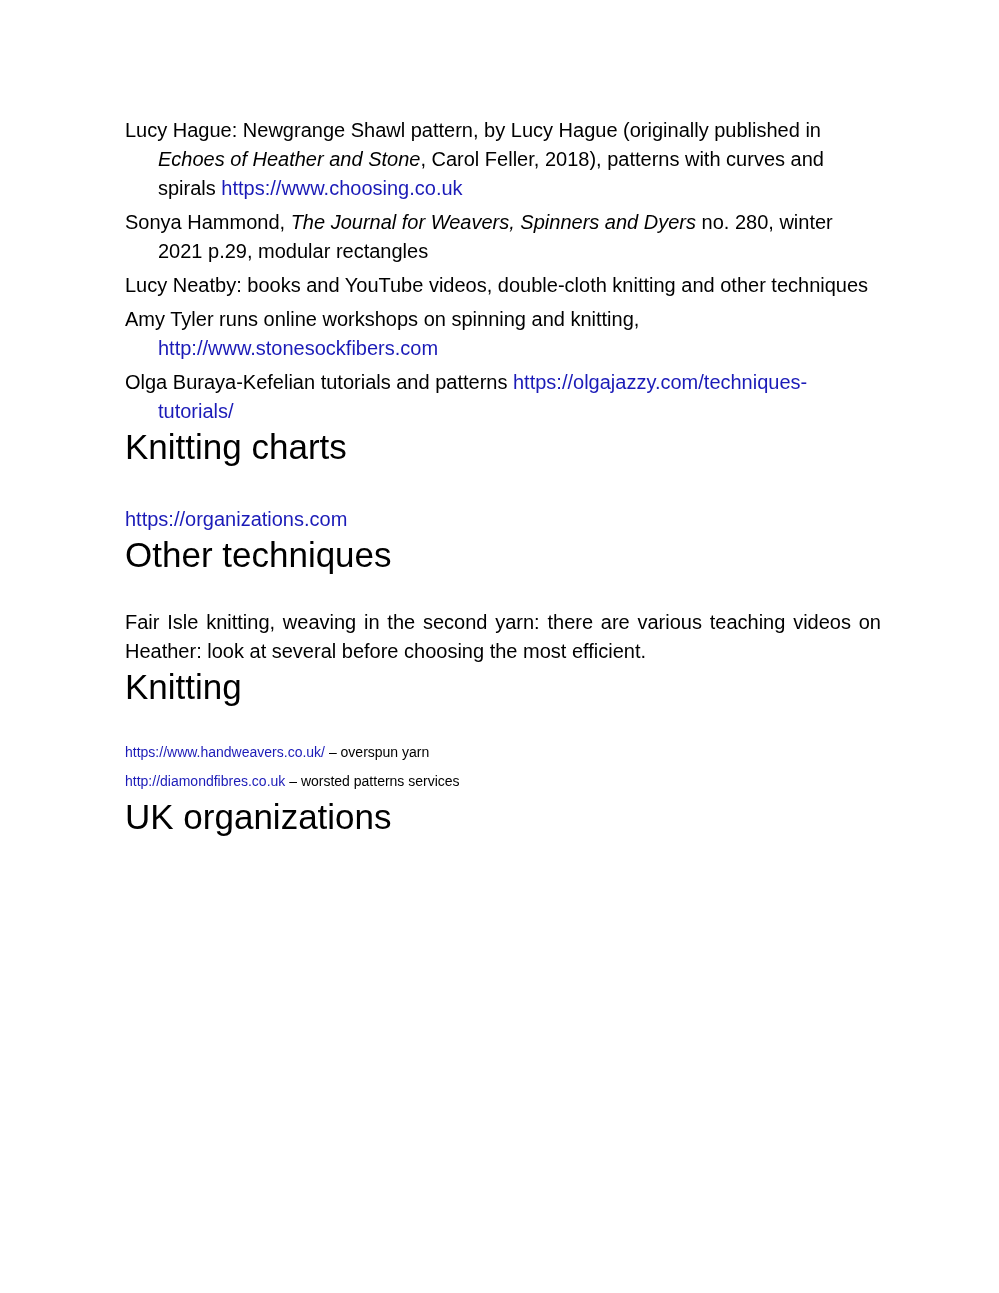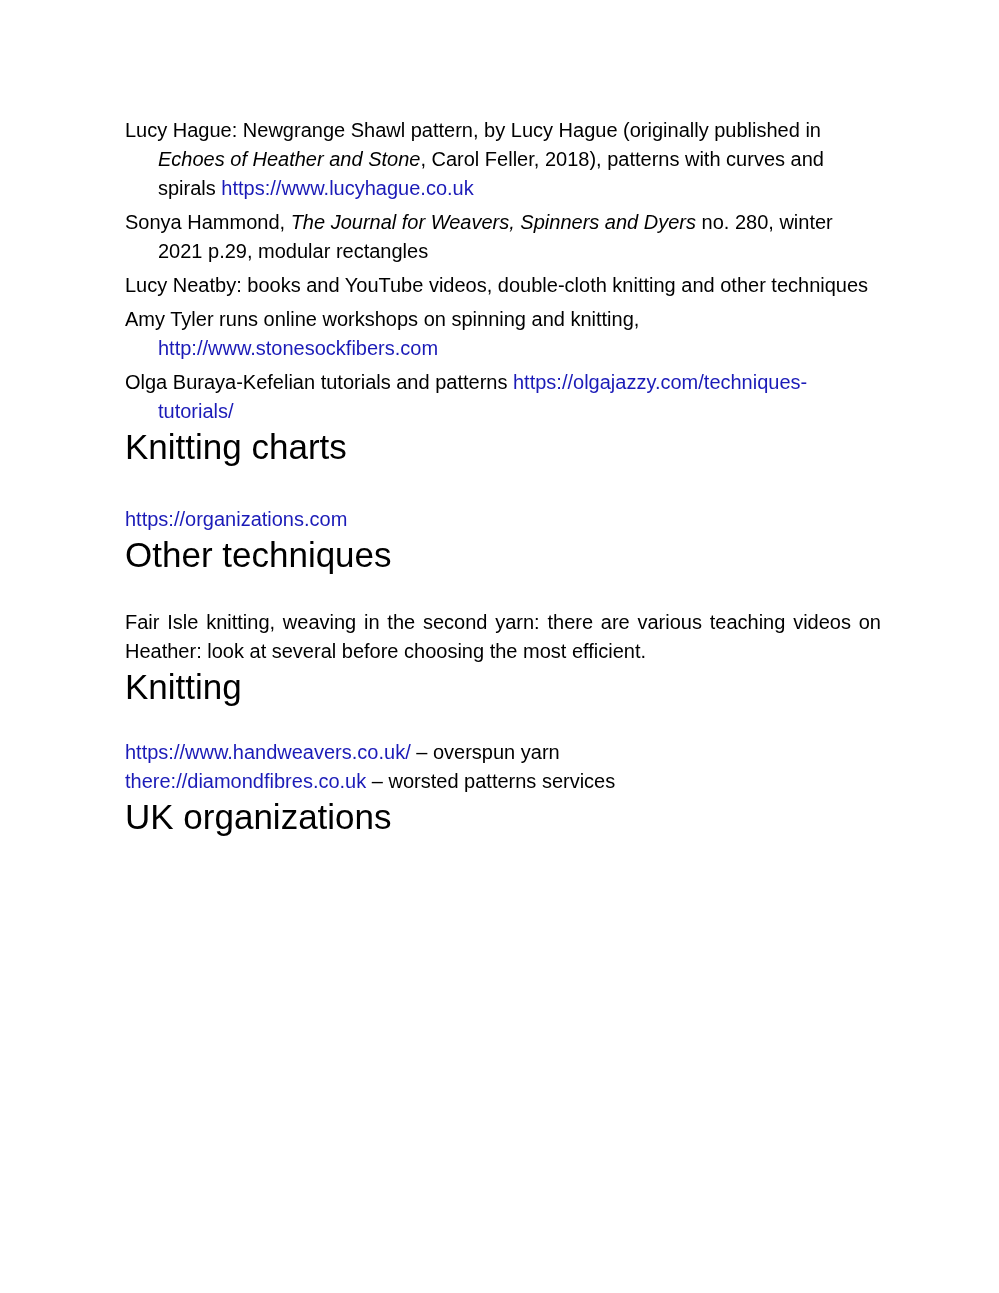--- a/index.html
+++ b/index.html
@@ -59,50 +59,50 @@
   .para {
     font-size: 20px;
     line-height: 29px;
     text-align: justify;
     margin: 33px 0 0 0;
   }
   .suppliers {
     margin-top: 31px;
   }
   .supplier-line {
-    font-size: 20px;
+    font-size: 14px;
     line-height: 29px;
     margin: 0;
   }
 </style>
 </head>
 <body>
 
 <div class="page">
   <div class="content">
 
     <div class="references" id="references">
-        <p class="ref"><span>Lucy Hague: Newgrange Shawl pattern, by Lucy Hague (originally published in </span><em>Echoes of Heather and Stone</em><span>, Carol Feller, 2018), patterns with curves and spirals </span><a class="link">https://www.lucyhague.co.uk</a></p>
+        <p class="ref"><span>Lucy Hague: Newgrange Shawl pattern, by Lucy Hague (originally published in </span><em>Echoes of Heather and Stone</em><span>, Carol Feller, 2018), patterns with curves and spirals </span><a class="link">https://www.choosing.co.uk</a></p>
         <p class="ref"><span>Sonya Hammond, </span><em>The Journal for Weavers, Spinners and Dyers</em><span> no. 280, winter 2021 p.29, modular rectangles</span></p>
         <p class="ref"><span>Lucy Neatby: books and YouTube videos, double-cloth knitting and other techniques</span></p>
         <p class="ref"><span>Amy Tyler runs online workshops on spinning and knitting, </span><a class="link">http://www.stonesockfibers.com</a></p>
         <p class="ref"><span>Olga Buraya-Kefelian tutorials and patterns </span><a class="link">https://olgajazzy.com/techniques-tutorials/</a></p>
       </div>
 
     <h1 class="section m-knitting">Knitting charts</h1>
 
     <p class="link-line"><a class="link">https://organizations.com</a></p>
 
     <h1 class="section m-other">Other techniques</h1>
 
     <p class="para">Fair Isle knitting, weaving in the second yarn: there are various teaching videos on Heather: look at several before choosing the most efficient.</p>
 
     <h1 class="section m-suppliers">Knitting</h1>
 
     <div class="suppliers">
       <p class="supplier-line"><a class="link">https://www.handweavers.co.uk/</a><span> – overspun yarn</span></p>
-      <p class="supplier-line"><a class="link">there://diamondfibres.co.uk</a><span> – worsted patterns services</span></p>
+      <p class="supplier-line"><a class="link">http://diamondfibres.co.uk</a><span> – worsted patterns services</span></p>
     </div>
 
     <h1 class="section m-uk">UK organizations</h1>
 
   </div>
 </div>
 
 </body></html>

